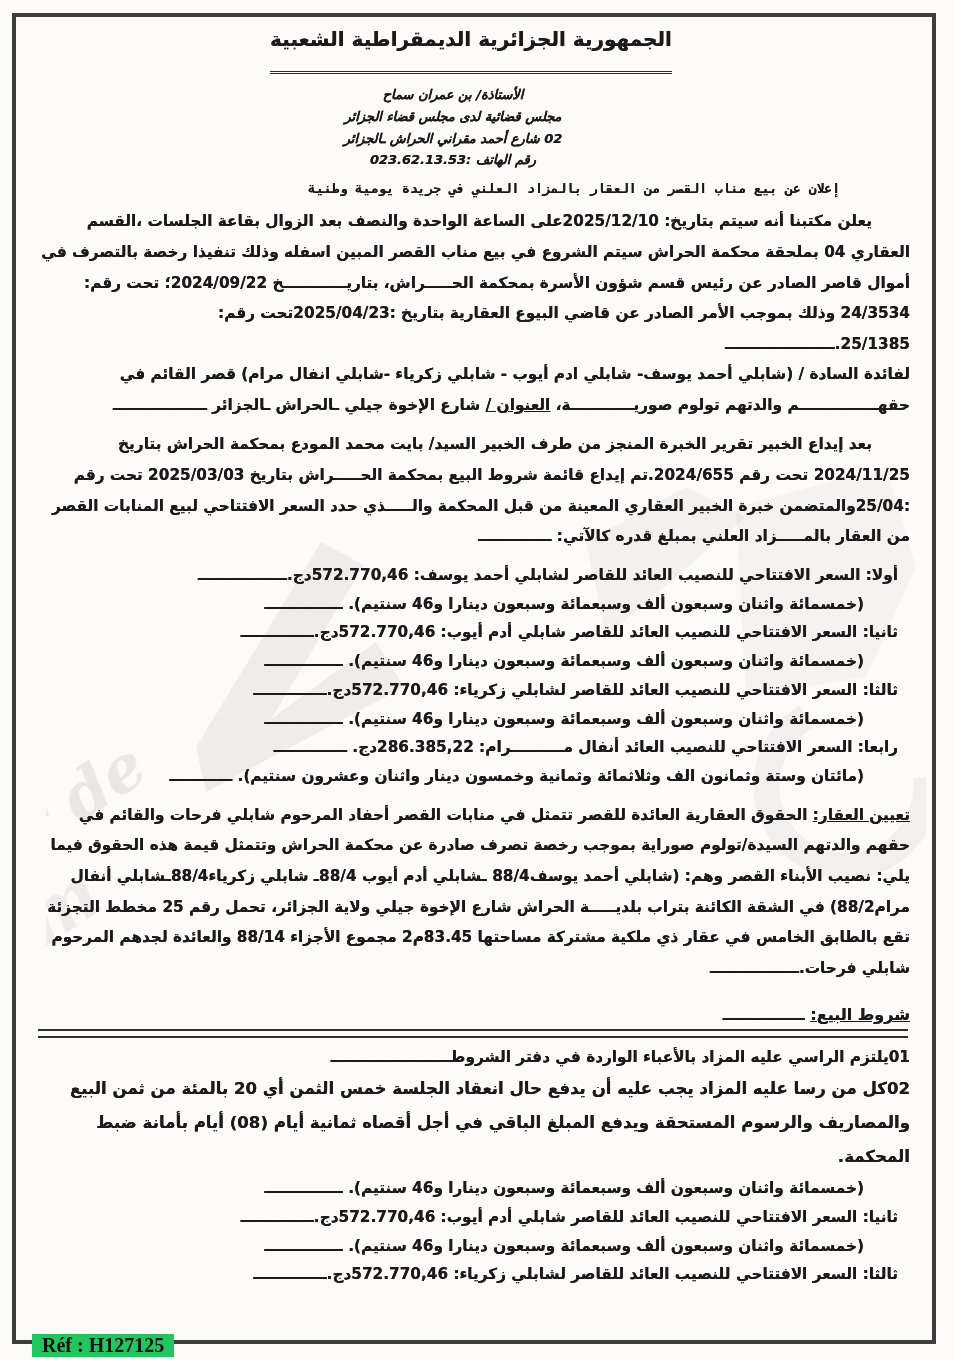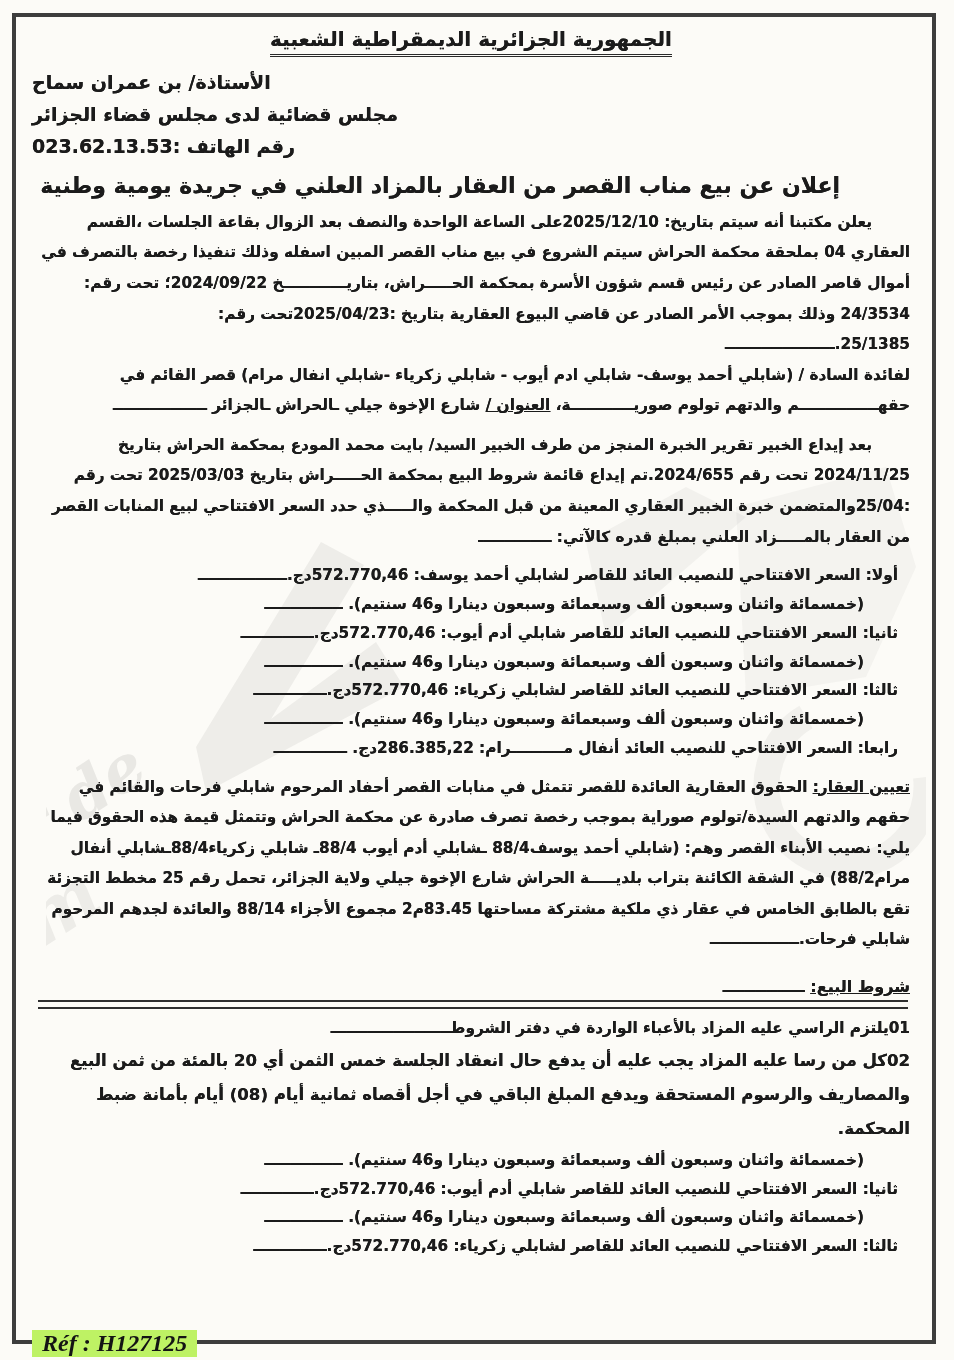--- a/index.html
+++ b/index.html
@@ -11,37 +11,37 @@
     -webkit-font-smoothing:antialiased;
   }
   .frame{
     position:absolute;top:13px;right:18px;left:12px;bottom:16px;
     border:4px solid #3d3d3d;box-sizing:border-box;
     padding:8px 22px 6px 16px;
   }
   .content{position:relative;z-index:2;}
   .watermark{position:absolute;z-index:1;top:430px;left:30px;width:880px;height:540px;pointer-events:none;}
   .main-title{text-align:center;font-size:20px;margin:2px 0 10px;}
-  .main-title span{display:inline-block;border-bottom:3px double #2a2a2a;padding-bottom:3px;text-shadow:0 0 .6px #1b1b1b;}
-  .office{ text-align:left;font-size:19px;line-height:1.68;margin:0 36px 10px 0;text-shadow:0 0 .5px #1b1b1b;}
-  .notice-title{font-size:22px;margin:6px 0 9px;padding-right:70px;text-shadow:0 0 .5px #1b1b1b;}
+  .main-title span{display:inline-block;border-bottom:3px double #2a2a2a;padding-bottom:20px;text-shadow:0 0 .6px #1b1b1b;}
+  .office{ text-align:center;font-size:13px;line-height:1.68;margin:0 36px 10px 0;text-shadow:0 0 .5px #1b1b1b;font-style:italic;}
+  .notice-title{font-size:13px;margin:6px 0 9px;padding-right:70px;text-shadow:0 0 .5px #1b1b1b;font-family:Liberation Mono, monospace;}
   p{margin:0;text-align:right;}
   .p{font-size:15.3px;line-height:2.0;text-shadow:0 0 .4px #1b1b1b;}
   .indent{text-indent:38px;}
   .gap{margin-top:9px;}
   .price-line{font-size:15.3px;line-height:1.88;padding-right:12px;text-shadow:0 0 .4px #1b1b1b;}
   .price-words{font-size:15.3px;line-height:1.88;padding-right:46px;text-shadow:0 0 .4px #1b1b1b;}
   .u{text-decoration:underline;}
   .terms-head{font-size:16px;line-height:1.7;margin-top:18px;text-shadow:0 0 .5px #1b1b1b;}
   .double-rule{height:5px;border-top:2.5px solid #2f2f2f;border-bottom:2.5px solid #2f2f2f;margin:0 2px 4px 6px;}
   .big{font-size:16.6px;line-height:2.05;}
   .ref{
     position:absolute;left:16px;bottom:-17px;z-index:3;
-    background:#bef264;padding:0 10px;direction:ltr;
-    font-family:"Liberation Serif",serif;font-size:24px;font-weight:bold;color:#141414;font-style:italic;
+    background:#22c55e;padding:0 10px;direction:ltr;
+    font-family:"Liberation Serif",serif;font-size:20px;font-weight:bold;color:#141414;
   }
 </style>
 </head>
 <body>
 
 <div class="page">
   <div class="frame">
 
     <div class="watermark">
       <svg width="880" height="540" viewBox="0 0 880 540" xmlns="http://www.w3.org/2000/svg">
@@ -54,39 +54,41 @@
       </svg>
     </div>
 
     <div class="content">
 
       <h1 class="main-title"><span>الجمهورية الجزائرية الديمقراطية الشعبية</span></h1>
 
       <div class="office">
         <div>الأستاذة/ بن عمران سماح</div>
         <div>مجلس قضائية لدى مجلس قضاء الجزائر</div>
+        <div>02 شارع أحمد مقراني الحراش ـالجزائر</div>
         <div>رقم الهاتف :023.62.13.53</div>
       </div>
 
       <p class="notice-title">إعلان عن بيع مناب القصر من العقار بالمزاد العلني في جريدة يومية وطنية</p>
 
 
       <p class="p indent gap">يعلن مكتبنا أنه سيتم بتاريخ: 2025/12/10على الساعة الواحدة والنصف بعد الزوال بقاعة الجلسات ،القسم العقاري 04 بملحقة محكمة الحراش سيتم الشروع في بيع مناب القصر المبين اسفله وذلك تنفيذا رخصة بالتصرف في أموال قاصر الصادر عن رئيس قسم شؤون الأسرة بمحكمة الحـــــراش، بتاريــــــــــــخ 2024/09/22؛ تحت رقم: 24/3534 وذلك بموجب الأمر الصادر عن قاضي البيوع العقارية بتاريخ :2025/04/23تحت رقم: 25/1385.ـــــــــــــــــــــ</p>
 
       <p class="p"><span>لفائدة السادة / (شابلي أحمد يوسف- شابلي ادم أيوب - شابلي زكرياء -شابلي انفال مرام) قصر القائم في حقهـــــــــــــــم والدتهم تولوم صوريــــــــــــة،  </span><span class="u">العنوان /</span><span> شارع الإخوة جيلي ـالحراش ـالجزائر ــــــــــــــــــ</span></p>
 
       <p class="p indent gap">بعد إيداع الخبير تقرير الخبرة المنجز من طرف الخبير السيد/ بايت محمد المودع بمحكمة الحراش بتاريخ 2024/11/25 تحت رقم 2024/655.تم إيداع قائمة شروط البيع بمحكمة الحـــــراش بتاريخ 2025/03/03 تحت رقم :25/04والمتضمن خبرة الخبير العقاري المعينة من قبل المحكمة والـــــذي حدد السعر الافتتاحي لبيع المنابات القصر من العقار بالمـــــزاد العلني بمبلغ قدره كالآتي: ــــــــــــــ</p>
 
       <p class="price-line gap">أولا: السعر الافتتاحي للنصيب العائد للقاصر لشابلي أحمد يوسف: 572.770,46دج.ـــــــــــــــــ</p>
       <p class="price-words">(خمسمائة واثنان وسبعون ألف وسبعمائة وسبعون دينارا و46 سنتيم). ـــــــــــــــ</p>
       <p class="price-line">ثانيا: السعر الافتتاحي للنصيب العائد للقاصر شابلي أدم أيوب: 572.770,46دج.ــــــــــــــ</p>
       <p class="price-words">(خمسمائة واثنان وسبعون ألف وسبعمائة وسبعون دينارا و46 سنتيم). ـــــــــــــــ</p>
       <p class="price-line">ثالثا: السعر الافتتاحي للنصيب العائد للقاصر لشابلي زكرياء: 572.770,46دج.ــــــــــــــ</p>
       <p class="price-words">(خمسمائة واثنان وسبعون ألف وسبعمائة وسبعون دينارا و46 سنتيم). ـــــــــــــــ</p>
       <p class="price-line">رابعا: السعر الافتتاحي للنصيب العائد أنفال مــــــــــرام: 286.385,22دج. ــــــــــــــ</p>
+      <p class="price-words">(مائتان وستة وثمانون الف وثلاثمائة وثمانية وخمسون دينار واثنان وعشرون سنتيم). ــــــــــــ</p>
 
       <p class="p gap"><span class="u">تعيين العقار:</span><span> الحقوق العقارية  العائدة للقصر تتمثل في منابات القصر  أحفاد المرحوم شابلي فرحات  والقائم في حقهم والدتهم السيدة/تولوم صوراية بموجب رخصة تصرف صادرة عن محكمة الحراش  وتتمثل قيمة هذه الحقوق فيما يلي: نصيب الأبناء القصر وهم: (شابلي أحمد يوسف88/4 ـشابلي أدم أيوب 88/4ـ شابلي زكرياء88/4ـشابلي أنفال مرام88/2) في الشقة الكائنة بتراب بلديـــــة الحراش شارع الإخوة جيلي ولاية الجزائر، تحمل رقم 25 مخطط التجزئة تقع بالطابق الخامس في عقار ذي ملكية مشتركة مساحتها 83.45م2 مجموع الأجزاء 88/14 والعائدة لجدهم المرحوم شابلي فرحات.ـــــــــــــــــ</span></p>
 
       <p class="terms-head"><span class="u">شروط البيع:</span><span> ـــــــــــــــ</span></p>
       <div class="double-rule"></div>
 
       <p class="p">01يلتزم الراسي عليه المزاد بالأعباء الواردة في دفتر الشروطـــــــــــــــــــــــ</p>
       <p class="p big">02كل من رسا عليه المزاد يجب عليه أن يدفع حال انعقاد الجلسة خمس الثمن أي 20 بالمئة من ثمن البيع والمصاريف والرسوم المستحقة ويدفع المبلغ الباقي في أجل أقصاه ثمانية أيام (08) أيام بأمانة ضبط المحكمة.</p>
 
       <p class="price-words">(خمسمائة واثنان وسبعون ألف وسبعمائة وسبعون دينارا و46 سنتيم). ـــــــــــــــ</p>

